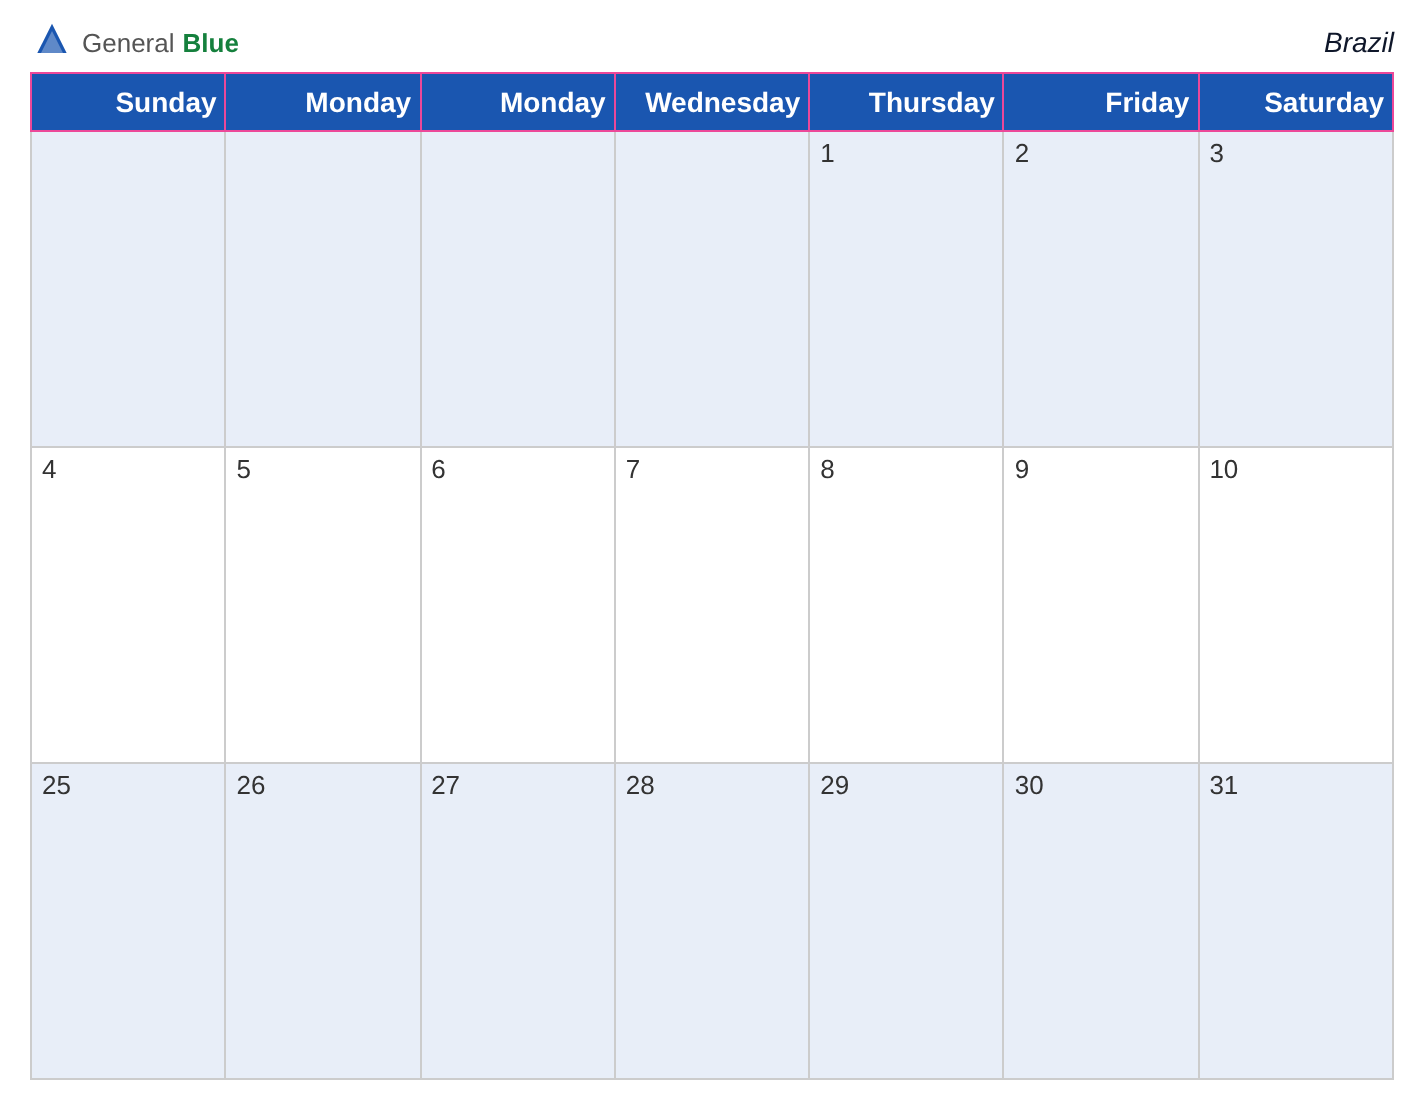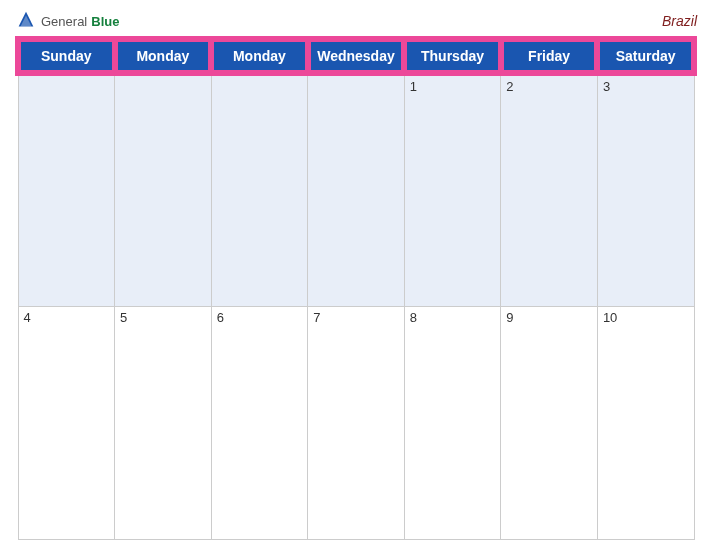--- a/index.html
+++ b/index.html
@@ -51,38 +51,38 @@
       font-size: 32px;
       font-weight: bold;
       color: #1a56b0;
       position: absolute;
       left: 50%;
       transform: translateX(-50%);
     }
 
     .country-label {
       font-size: 14px;
-      color: #7f1d1d;
+      color: #0f172a;
       font-style: italic;
     }
 
     .calendar-table {
       width: 100%;
       border-collapse: collapse;
       flex: 1;
     }
 
     .calendar-table thead tr th {
       background-color: #1a56b0;
       color: #fff;
-      text-align: center;
+      text-align: right;
       padding: 6px 4px;
       font-size: 14px;
       font-weight: bold;
-      border: 6px solid #ec4899;
+      border: 1px solid #ec4899;
       margin-top: 32px;
     }
 
     .calendar-table tbody tr td {
       border: 1px solid #ccc;
       vertical-align: top;
       padding: 3px 5px;
       width: calc(100% / 7);
       height: 78px;
       font-size: 13px;
@@ -146,14 +146,23 @@
       </tr>
       <tr>
         <td><span class="day-num">4</span></td>
         <td><span class="day-num">5</span></td>
         <td><span class="day-num">6</span></td>
         <td><span class="day-num">7</span></td>
         <td><span class="day-num">8</span></td>
         <td><span class="day-num">9</span></td>
         <td><span class="day-num">10</span></td>
       </tr>
+      <tr>
+        <td><span class="day-num">25</span></td>
+        <td><span class="day-num">26</span></td>
+        <td><span class="day-num">27</span></td>
+        <td><span class="day-num">28</span></td>
+        <td><span class="day-num">29</span></td>
+        <td><span class="day-num">30</span></td>
+        <td><span class="day-num">31</span></td>
+      </tr>
     </tbody>
 </table>
 
 </body></html>

